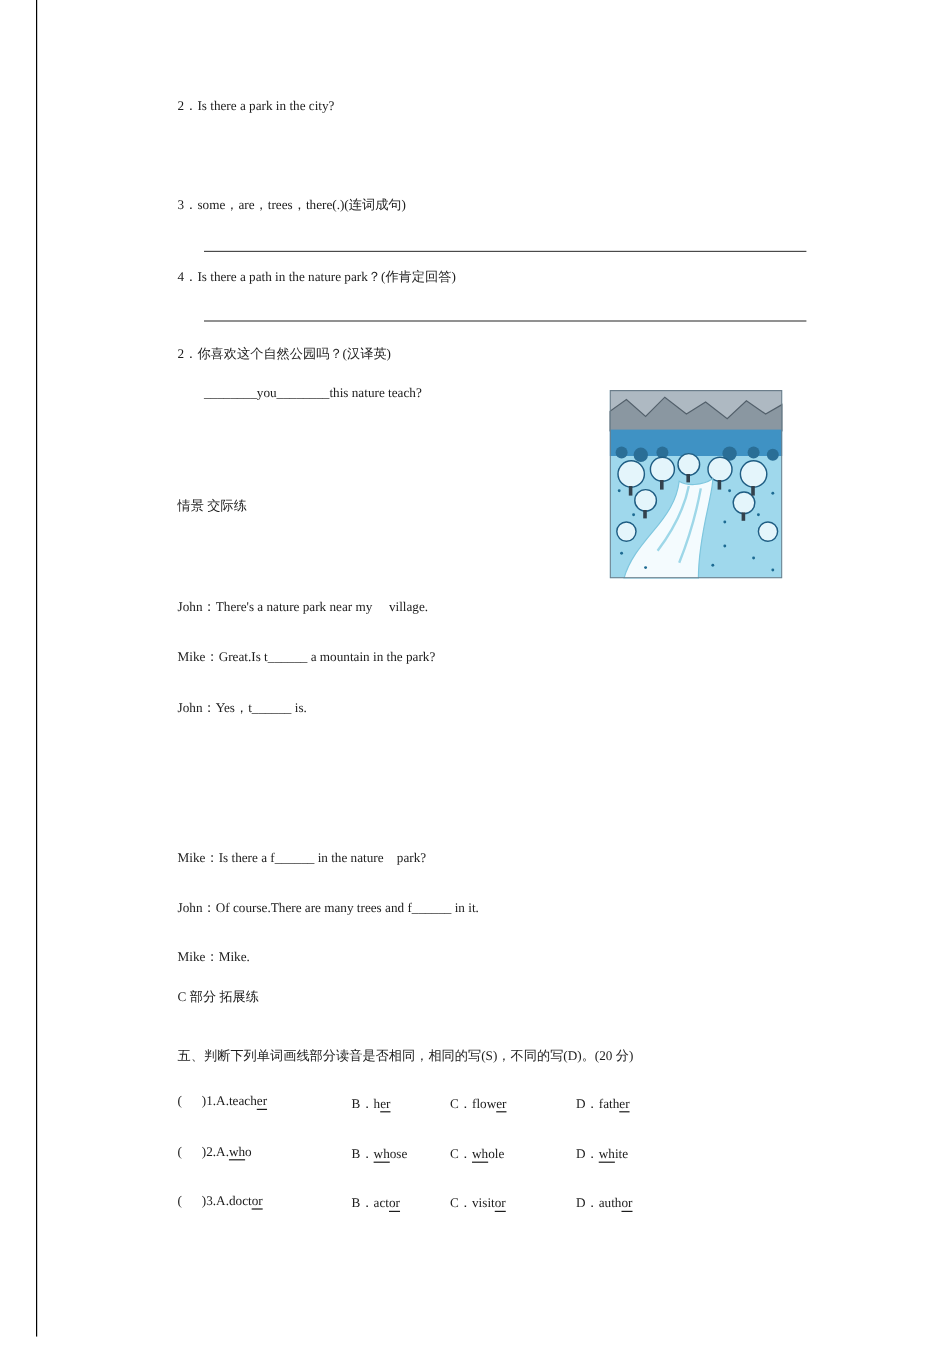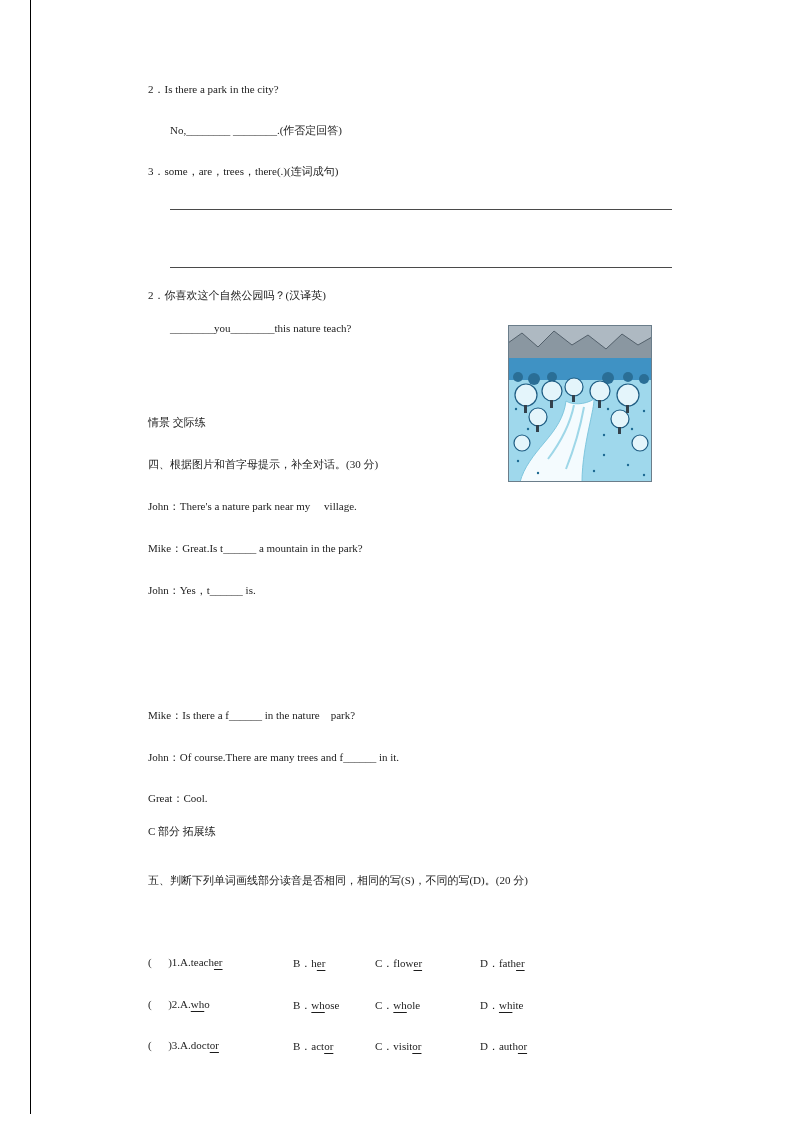--- a/index.html
+++ b/index.html
@@ -21,33 +21,33 @@
   .vline {
     position:absolute; left:30px; top:0;
     width:1px; height:1122px; background:#000;
   }
   .answer-line {
     position:absolute; width:502px; height:0;
     border-bottom:1px solid #4a4a4a;
   }
   .illus { position:absolute; left:508px; top:325px; width:144px; height:157px; }
   .ph-row { position:absolute; left:148px; width:580px; height:22px; }
-  .cell { position:absolute; top:0; white-space:pre;margin-top:44px; }
+  .cell { position:absolute; top:0; white-space:pre; }
   .u { text-decoration:underline; text-underline-offset:3px; }
 </style>
 </head>
 <body>
 
 <div class="page">
   <div class="vline"></div>
 
   <div class="t" style="left:148px; top:79px">2．Is there a park in the city?</div>
-  <div class="t" style="left:170px; top:120px">No,________ ________.(作否定回答)</div>
   <div class="t" style="left:148px; top:161px">3．some，are，trees，there(.)(连词成句)</div>
   <div class="answer-line" style="left:170px; top:209px"></div>
+  <div class="t" style="left:148px; top:221px">4．Is there a path in the nature park？(作肯定回答)</div>
   <div class="answer-line" style="left:170px; top:267px"></div>
   <div class="t" style="left:148px; top:285px">2．你喜欢这个自然公园吗？(汉译英)</div>
   <div class="t" style="left:170px; top:318px">________you________this nature teach?</div>
 
   <svg class="illus" viewBox="0 0 144 157" xmlns="http://www.w3.org/2000/svg">
     <rect x="0" y="0" width="144" height="157" fill="#9fd8ec"></rect>
     <rect x="0" y="0" width="144" height="34" fill="#aeb9c2"></rect>
     <polygon points="0,34 0,18 14,8 30,22 46,6 64,20 80,10 98,24 114,9 130,20 144,12 144,34" fill="#8a97a1" stroke="#53606b" stroke-width="1"></polygon>
     <rect x="0" y="33" width="144" height="22" fill="#3f92c4"></rect>
     <g fill="#2a6e96">
@@ -92,28 +92,27 @@
         <circle cx="96" cy="130" r="1.2"></circle>
         <circle cx="120" cy="140" r="1.2"></circle>
       <circle cx="86" cy="146" r="1.2"></circle>
         <circle cx="30" cy="148" r="1.2"></circle>
         <circle cx="136" cy="150" r="1.2"></circle>
     </g>
     <rect x="0.5" y="0.5" width="143" height="156" fill="none" stroke="#6b7d8a" stroke-width="1"></rect>
   </svg>
 
   <div class="t" style="left:148px; top:412px">情景 交际练</div>
-  <div class="t" style="left:148px; top:454px">四、根据图片和首字母提示，补全对话。(30 分)</div>
 
   <div class="t" style="left:148px; top:538px">Mike：Great.Is t______ a mountain in the park?</div>
   <div class="t" style="left:148px; top:496px">John：There's a nature park near my     village.</div>
   <div class="t" style="left:148px; top:580px">John：Yes，t______ is.</div>
   <div class="t" style="left:148px; top:747px">John：Of course.There are many trees and f______ in it.</div>
   <div class="t" style="left:148px; top:705px">Mike：Is there a f______ in the nature    park?</div>
-  <div class="t" style="left:148px; top:788px">Great：Cool.</div>
+  <div class="t" style="left:148px; top:788px">Mike：Mike.</div>
 
   <div class="t" style="left:148px; top:821px">C 部分 拓展练</div>
   <div class="t" style="left:148px; top:870px">五、判断下列单词画线部分读音是否相同，相同的写(S)，不同的写(D)。(20 分)</div>
 
   <div class="ph-row" style="top:912px">
     <span class="cell" style="left:0"><span>(      )</span><span>1.A.</span><span><span>teach</span><span class="u">er</span><span></span></span></span>
     <span class="cell" style="left:145px"><span>B．</span><span><span>h</span><span class="u">er</span><span></span></span></span>
     <span class="cell" style="left:227px"><span>C．</span><span><span>flow</span><span class="u">er</span><span></span></span></span>
     <span class="cell" style="left:332px"><span>D．</span><span><span>fath</span><span class="u">er</span><span></span></span></span>
   </div>

